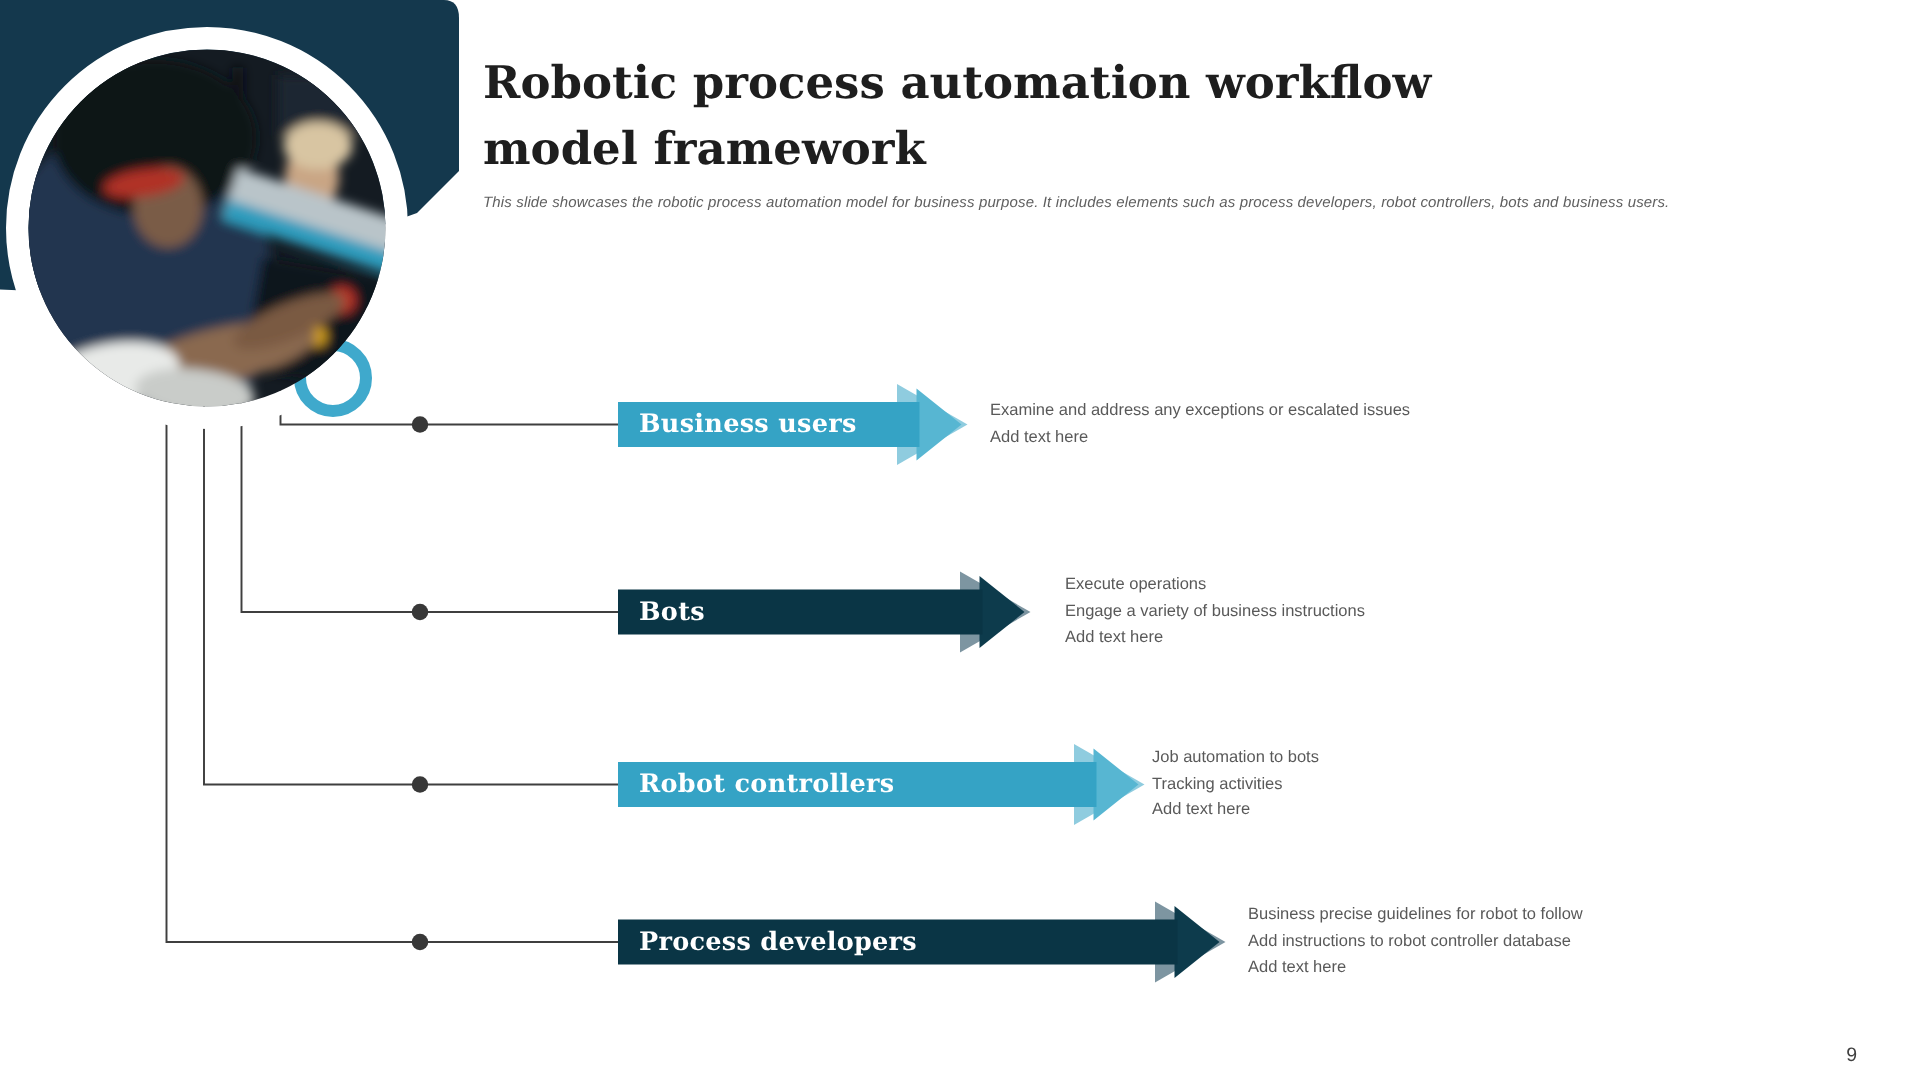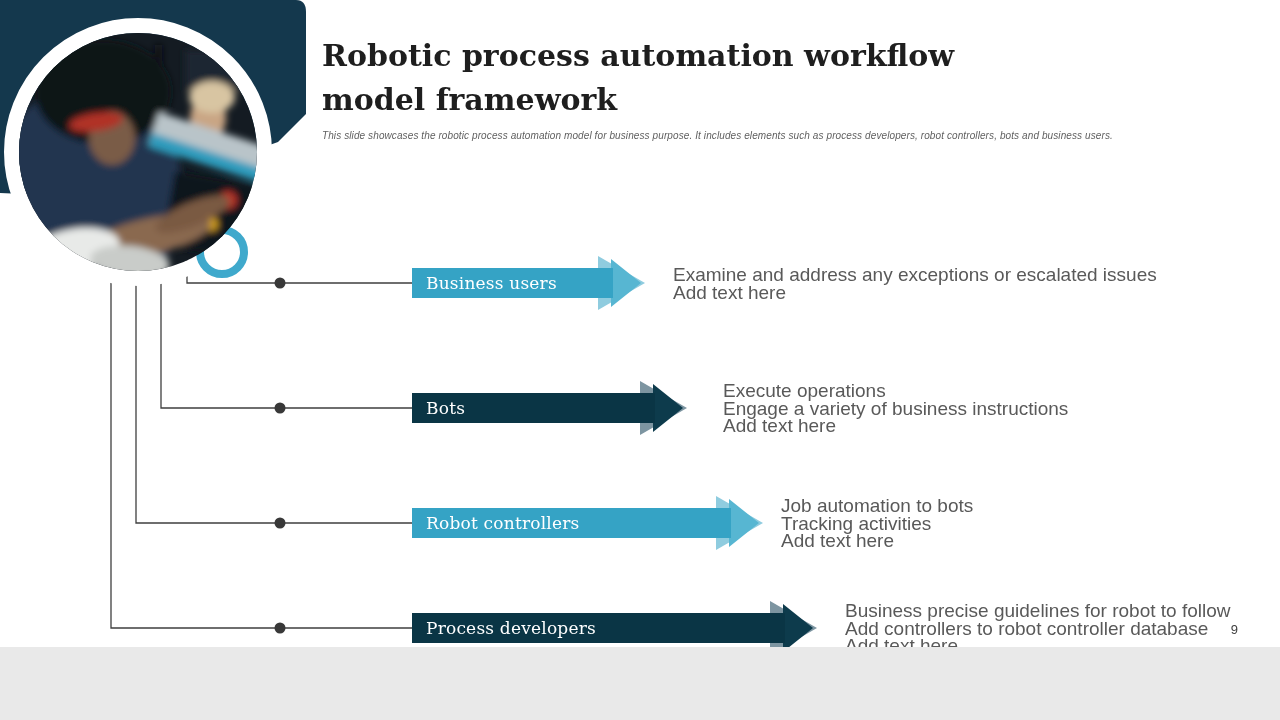--- a/index.html
+++ b/index.html
@@ -1,43 +1,43 @@
 <!DOCTYPE html>
 <html><head>
 <meta charset="utf-8">
 <style>
   html,body{margin:0;padding:0;background:#e9e9e9;}
   .slide{
-    position:relative;width:1280px;height:647px;background:#ffffff;
+    position:relative;width:1280px;height:720px;background:#ffffff;
     overflow:hidden;font-family:"Liberation Sans",sans-serif;
   }
   
   .title-block{position:absolute;left:322px;top:34px;width:860px;}
   .title-block h1{
     margin:0;max-width:655px;
     font-family:"DejaVu Serif","Liberation Serif",serif;
     font-weight:700;font-size:30px;line-height:44px;color:#1e1e1e;
   }
   .subtitle{
     margin:8px 0 0 0;font-size:10px;color:#5f5f5f;letter-spacing:.1px;
     white-space:nowrap;
     font-style:italic;
   }
   
   .row{position:absolute;left:412px;width:868px;height:60px;}
   .row svg.arrow{position:absolute;left:0;top:0;}
   .bar-label{
     position:absolute;left:14px;top:50%;transform:translateY(-50%);
     font-family:"DejaVu Serif","Liberation Serif",serif;
-    font-weight:400;font-size:17px;color:#ffffff;letter-spacing:.2px;
+    font-weight:700;font-size:17px;color:#ffffff;letter-spacing:.2px;
     white-space:nowrap;
   }
   .desc{
     position:absolute;top:50%;transform:translateY(-50%);
-    font-size:19px;line-height:17.5px;color:#595959;margin-left:13px;
+    font-size:11px;line-height:17.5px;color:#595959;
   }
   .desc div{white-space:nowrap;}
   
   .row--light .chev{fill:#8fccdf;}
   .row--light .tip{fill:#57b6d2;}
   .row--light .bar{fill:#35a3c5;}
   .row--dark .chev{fill:#7d95a1;}
   .row--dark .tip{fill:#0d3b4c;}
   .row--dark .bar{fill:#0a3545;}
   
@@ -157,20 +157,20 @@
 
   <div class="row row--dark" style="top:598px;">
     <svg class="arrow" width="418" height="60">
       <polygon class="chev" points="358,3 405,30 358,57"></polygon>
       <polygon class="tip" points="371,6 401,30 371,54"></polygon>
       <rect class="bar" x="0" y="15" width="373" height="30"></rect>
     </svg>
     <span class="bar-label">Process developers</span>
     <div class="desc" style="left:420px;">
       <div>Business precise guidelines for robot to follow</div>
-      <div>Add controllers to robot controller database</div>
+      <div>Add instructions to robot controller database</div>
       <div>Add text here</div>
     </div>
   </div>
 
   <div class="page-num">9</div>
 
 </div>
 
 </body></html>

